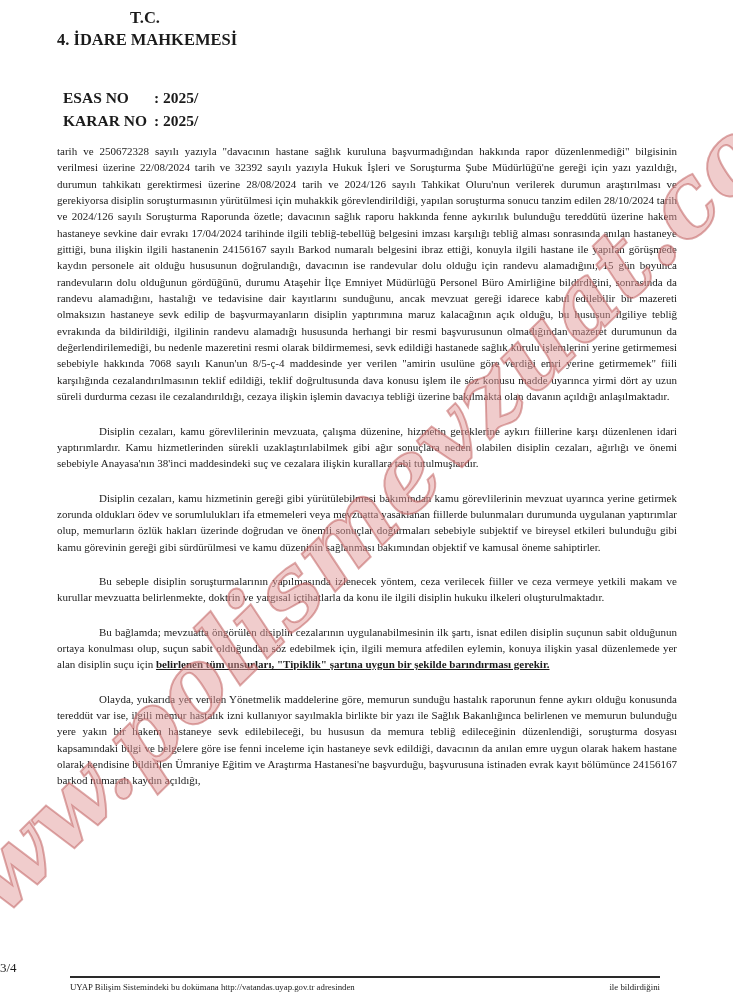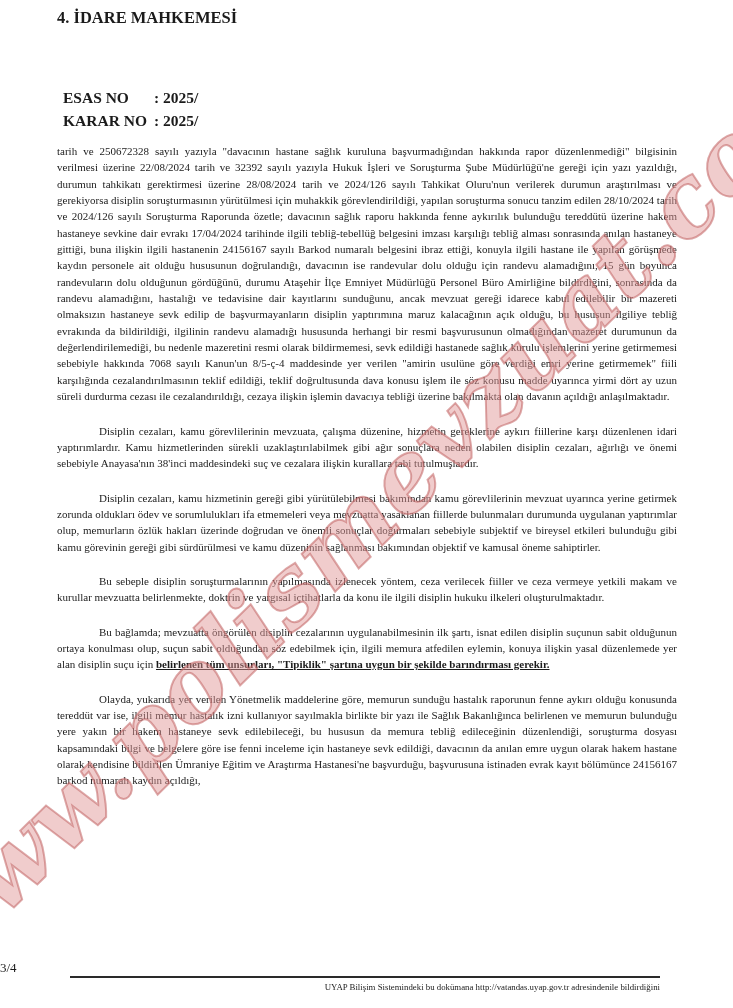--- a/index.html
+++ b/index.html
@@ -76,34 +76,35 @@
     position: absolute;
     left: 70px; top: 976px;
     width: 590px;
     border-top: 2px solid #2a2a2a;
   }
   .footer-text {
     position: absolute;
     left: 70px; top: 982px;
     width: 590px;
     display: flex;
-    justify-content: flex-end;
+    justify-content: space-between;
     font-size: 8.8px;
     line-height: 11px;
     color: #222;
   }
 </style>
 </head>
 <body>
 
 <div class="page">
 
   <div class="watermark">www.polismevzuat.com</div>
 
   <header class="court-header">
+    <div>T.C.</div>
     <div>4. İDARE MAHKEMESİ</div>
   </header>
 
   <section class="case-numbers">
     <div class="case-row">
       <span class="case-label">ESAS NO</span>
       <span class="case-value">: 2025/</span>
     </div>
     <div class="case-row">
       <span class="case-label">KARAR NO</span>

